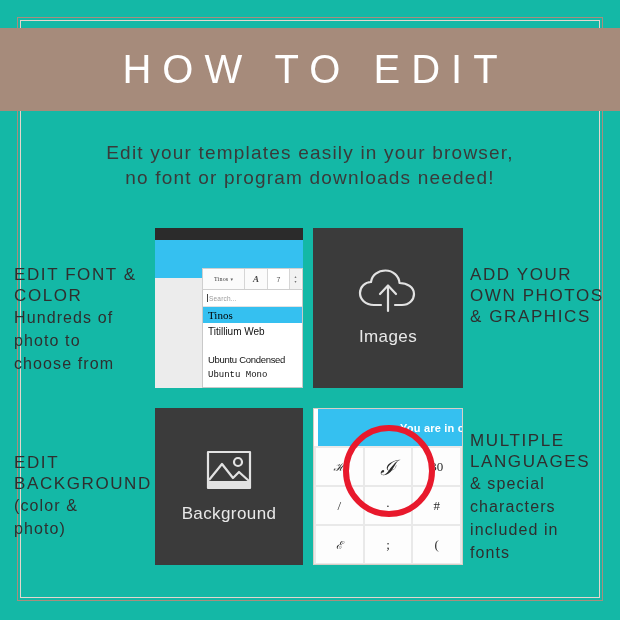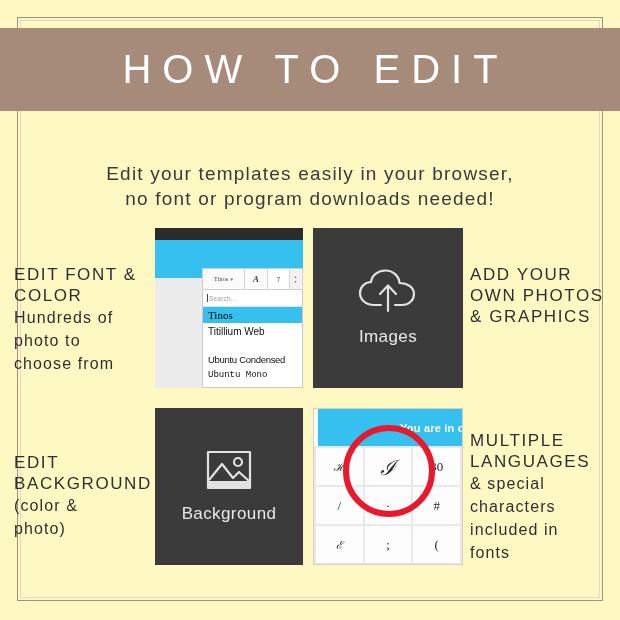--- a/index.html
+++ b/index.html
@@ -2,21 +2,21 @@
 <html><head>
 <meta charset="utf-8">
 <style>
   * { box-sizing: border-box; margin: 0; padding: 0; }
   html, body {
     width: 620px; height: 620px;
     background: #ffffff;
     font-family: "Liberation Sans", sans-serif;
     overflow: hidden;
   }
-  #page { position: relative; width: 620px; height: 620px; background: #fef9c3; }
+  #page { position: relative; width: 620px; height: 620px; background: #14b8a6; }
 
   
   .frame-outer {
     position: absolute;
     left: 17px; top: 17px;
     width: 586px; height: 584px;
     border: 1px solid #a98d7d;
   }
   .frame-inner {
     position: absolute;
@@ -47,21 +47,20 @@
   .subtitle {
     position: absolute;
     left: 30px; top: 140px;
     width: 560px;
     text-align: center;
     color: #3a3a3a;
     font-size: 19px;
     line-height: 25px;
     letter-spacing: 1.2px;
     font-weight: 300;
-    margin-top: 21px;
   }
   .subtitle .ln { display: block; white-space: nowrap; }
 
   
   .caption {
     position: absolute;
     color: #2f2f2f;
     font-weight: 300;
   }
   .cap-head {

